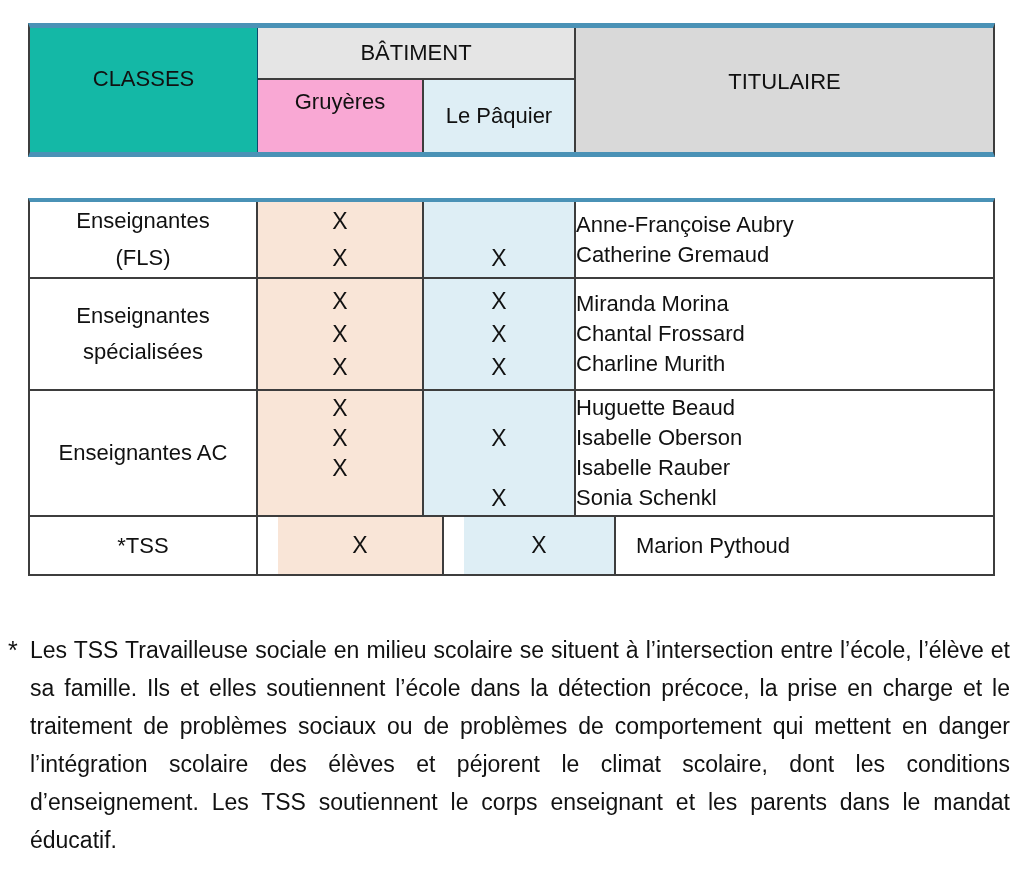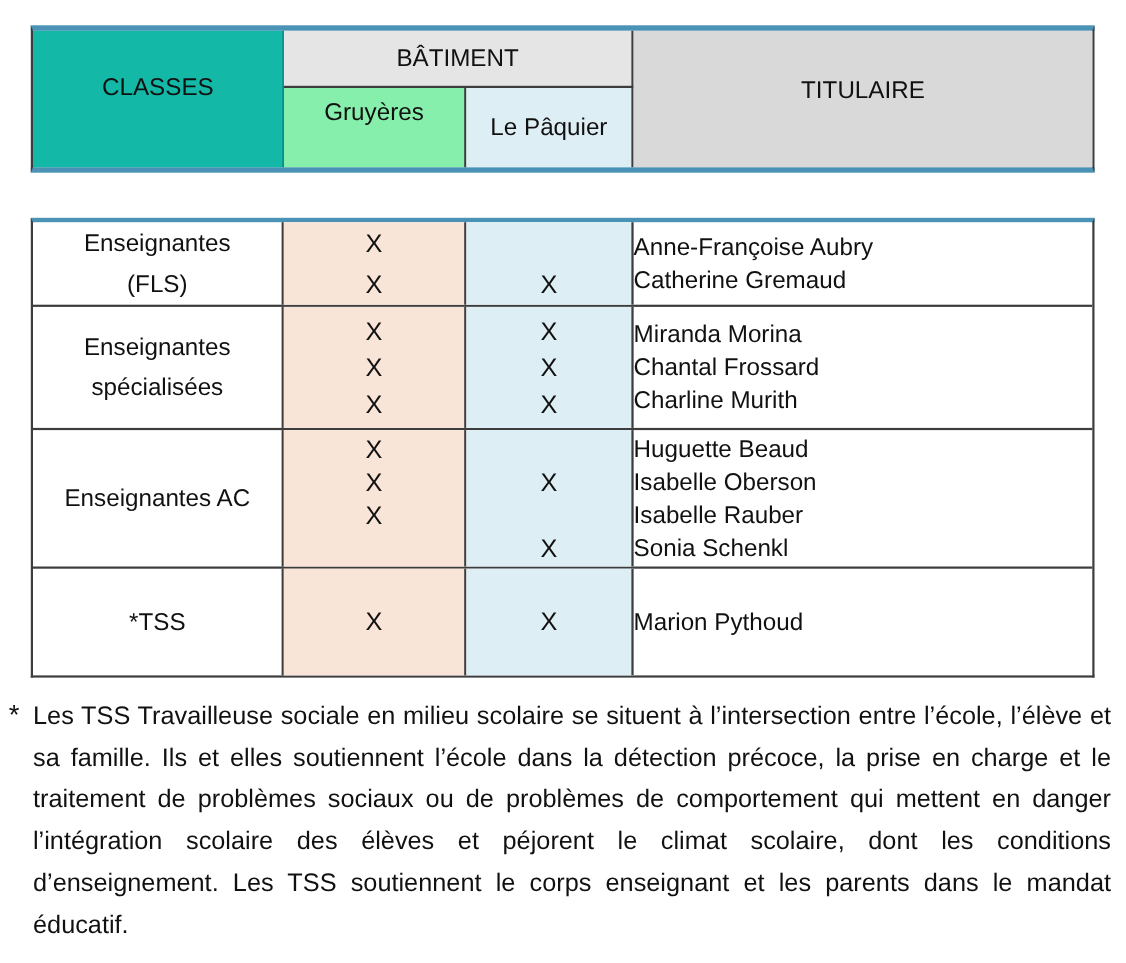--- a/index.html
+++ b/index.html
@@ -49,21 +49,21 @@
   .cell-batiment {
     grid-column: 2 / 4;
     grid-row: 1;
     background: #e5e5e5;
     border-right: 2px solid #3d3d3d;
     border-bottom: 2px solid #3d3d3d;
   }
   .cell-gruyeres {
     grid-column: 2;
     grid-row: 2;
-    background: #86efac;
+    background: #f9a8d4;
     border-right: 2px solid #3d3d3d;
     align-items: flex-start;
     padding-top: 9px;
   }
   .cell-paquier {
     grid-column: 3;
     grid-row: 2;
     background: #deeef5;
     border-right: 2px solid #3d3d3d;
     align-items: flex-start;
@@ -117,21 +117,21 @@
   .xmark { font-size: 23px; }
   .name-line { height: 30px; font-size: 22px; }
   .row-1 { height: 77px; }
   .row-1 .xline, .row-1 .classline { height: 37px; }
   .row-2 { height: 112px; }
   .row-2 .xline { height: 33px; }
   .row-2 .classline { height: 36px; }
   .row-3 { height: 126px; }
   .row-3 .xline { height: 30px; }
   .row-3 .classline { height: 30px; }
-  .row-4 { height: 97px; }
+  .row-4 { height: 57px; gap: 20px; }
   .row-4 .xline, .row-4 .classline { height: 30px; }
 
   
   .footnote {
     position: absolute;
     left: 8px;
     top: 631px;
     width: 1002px;
     display: flex;
     font-size: 23px;

